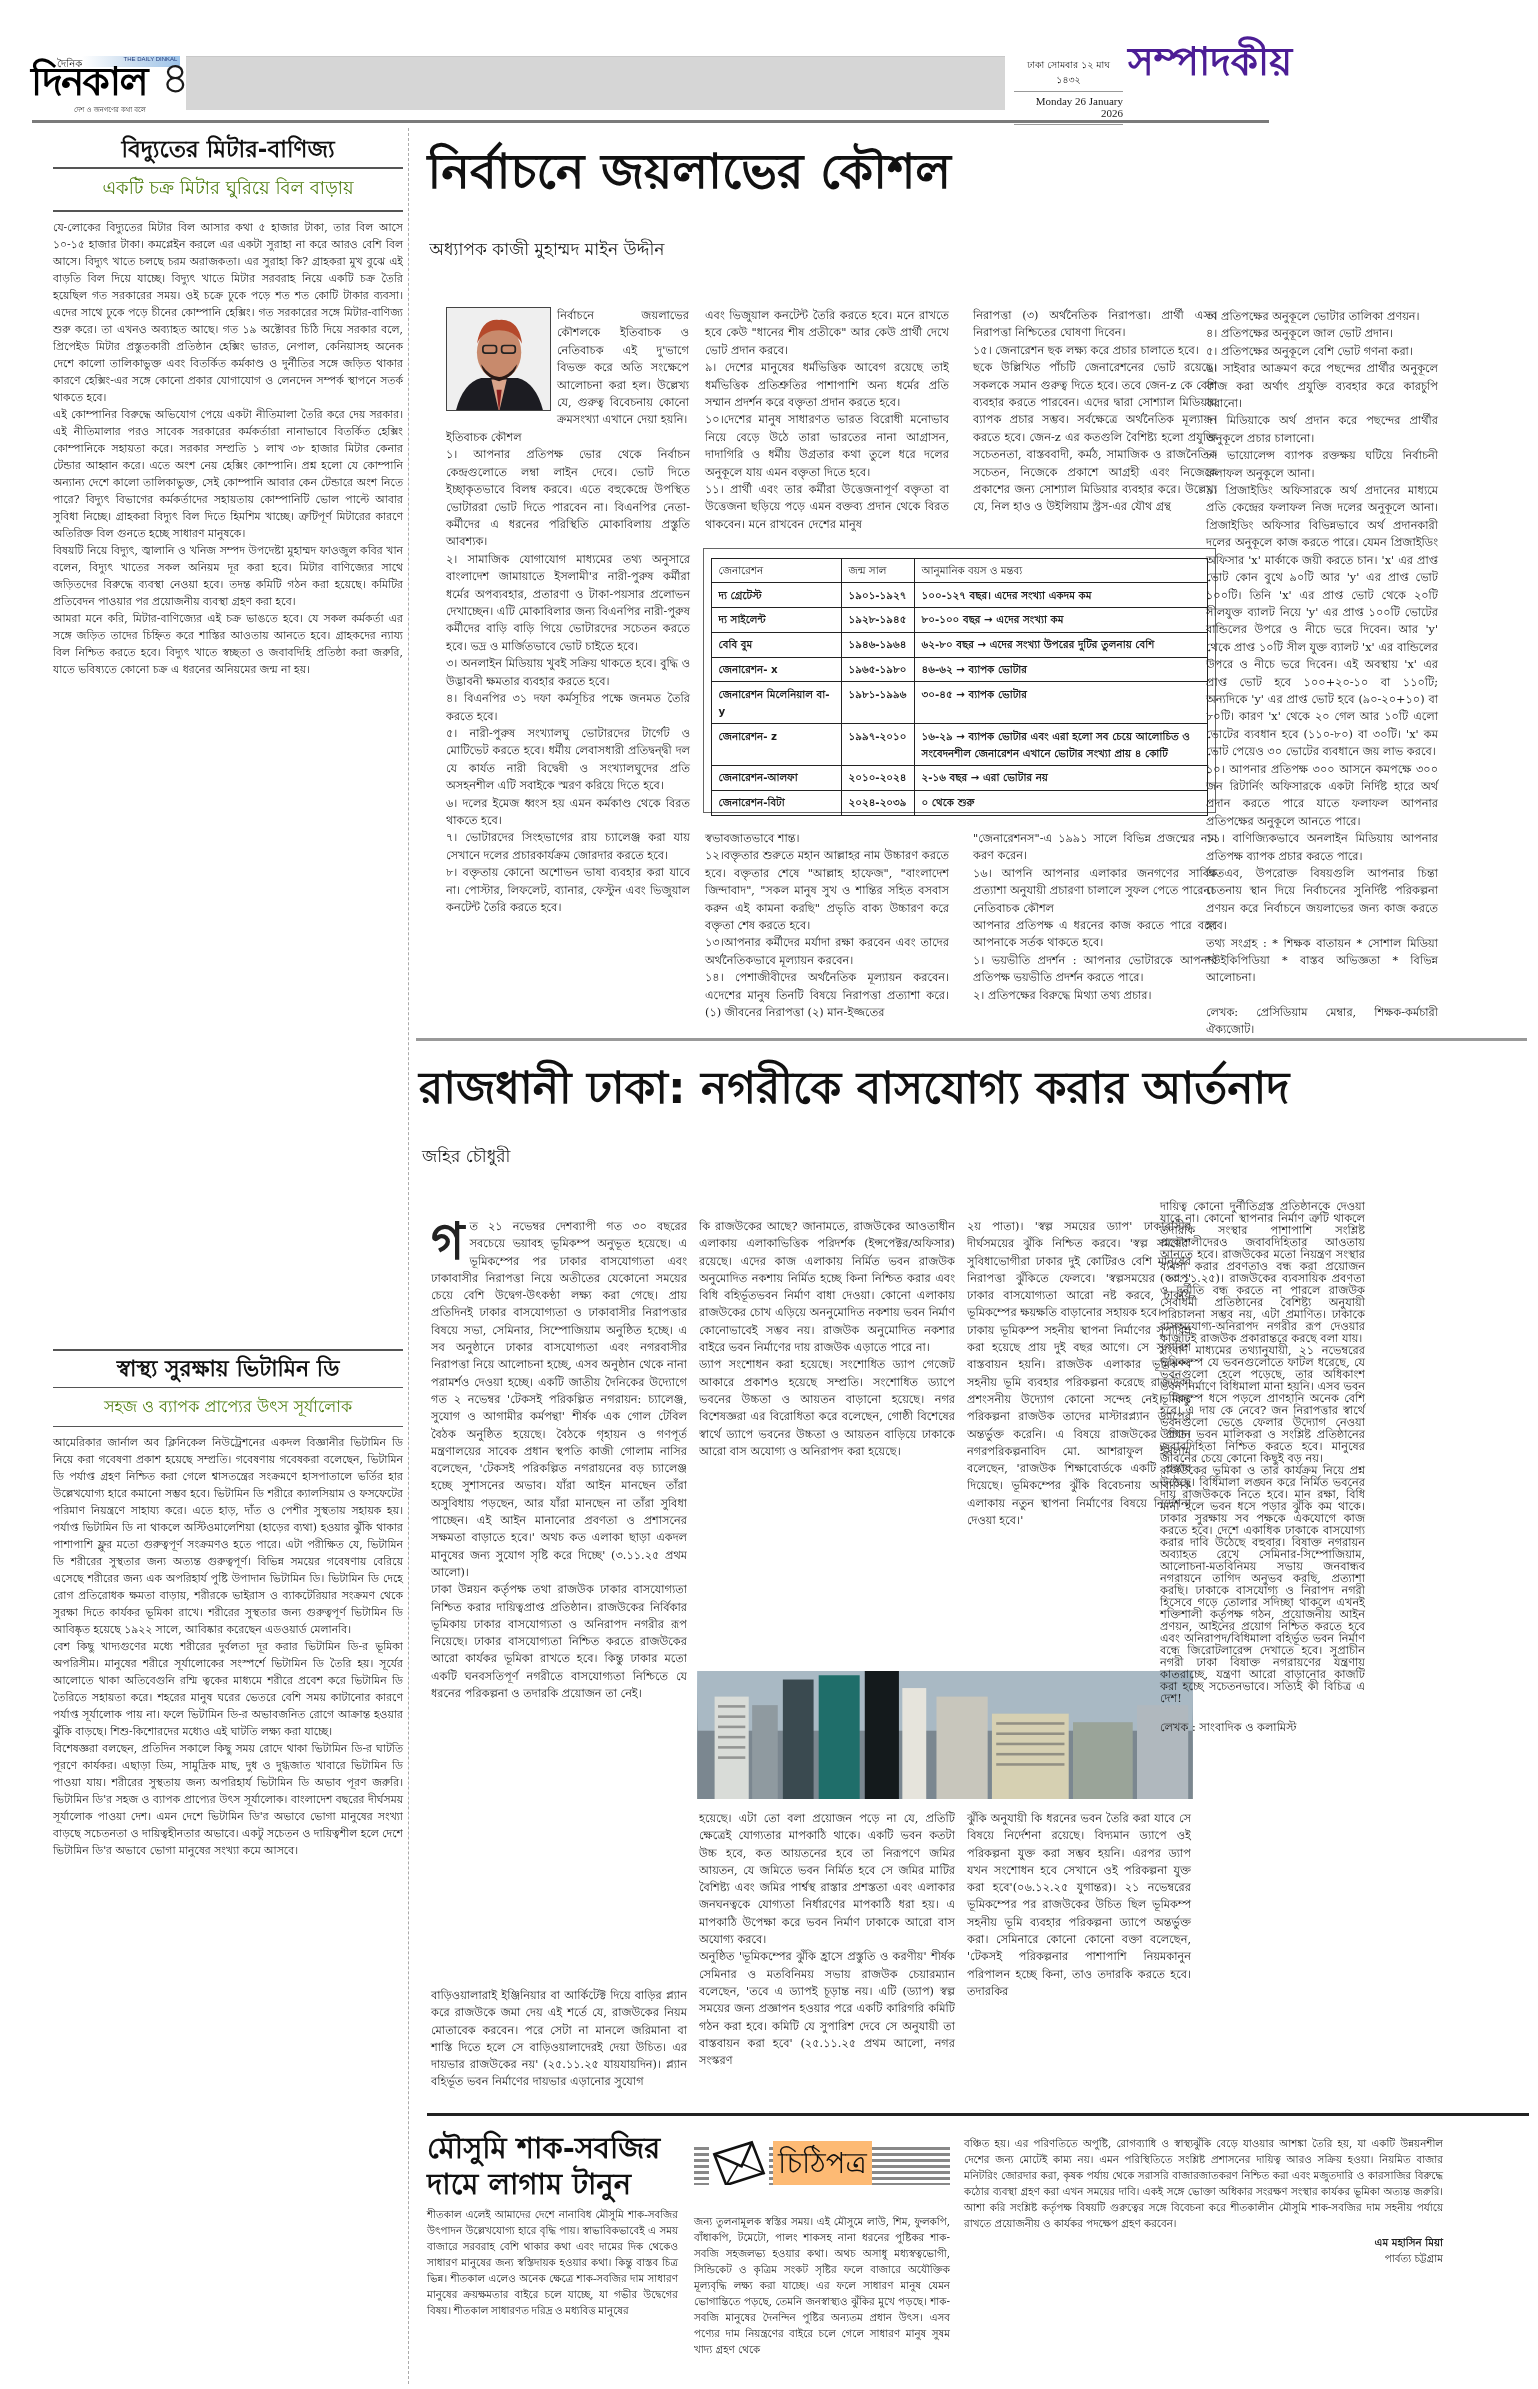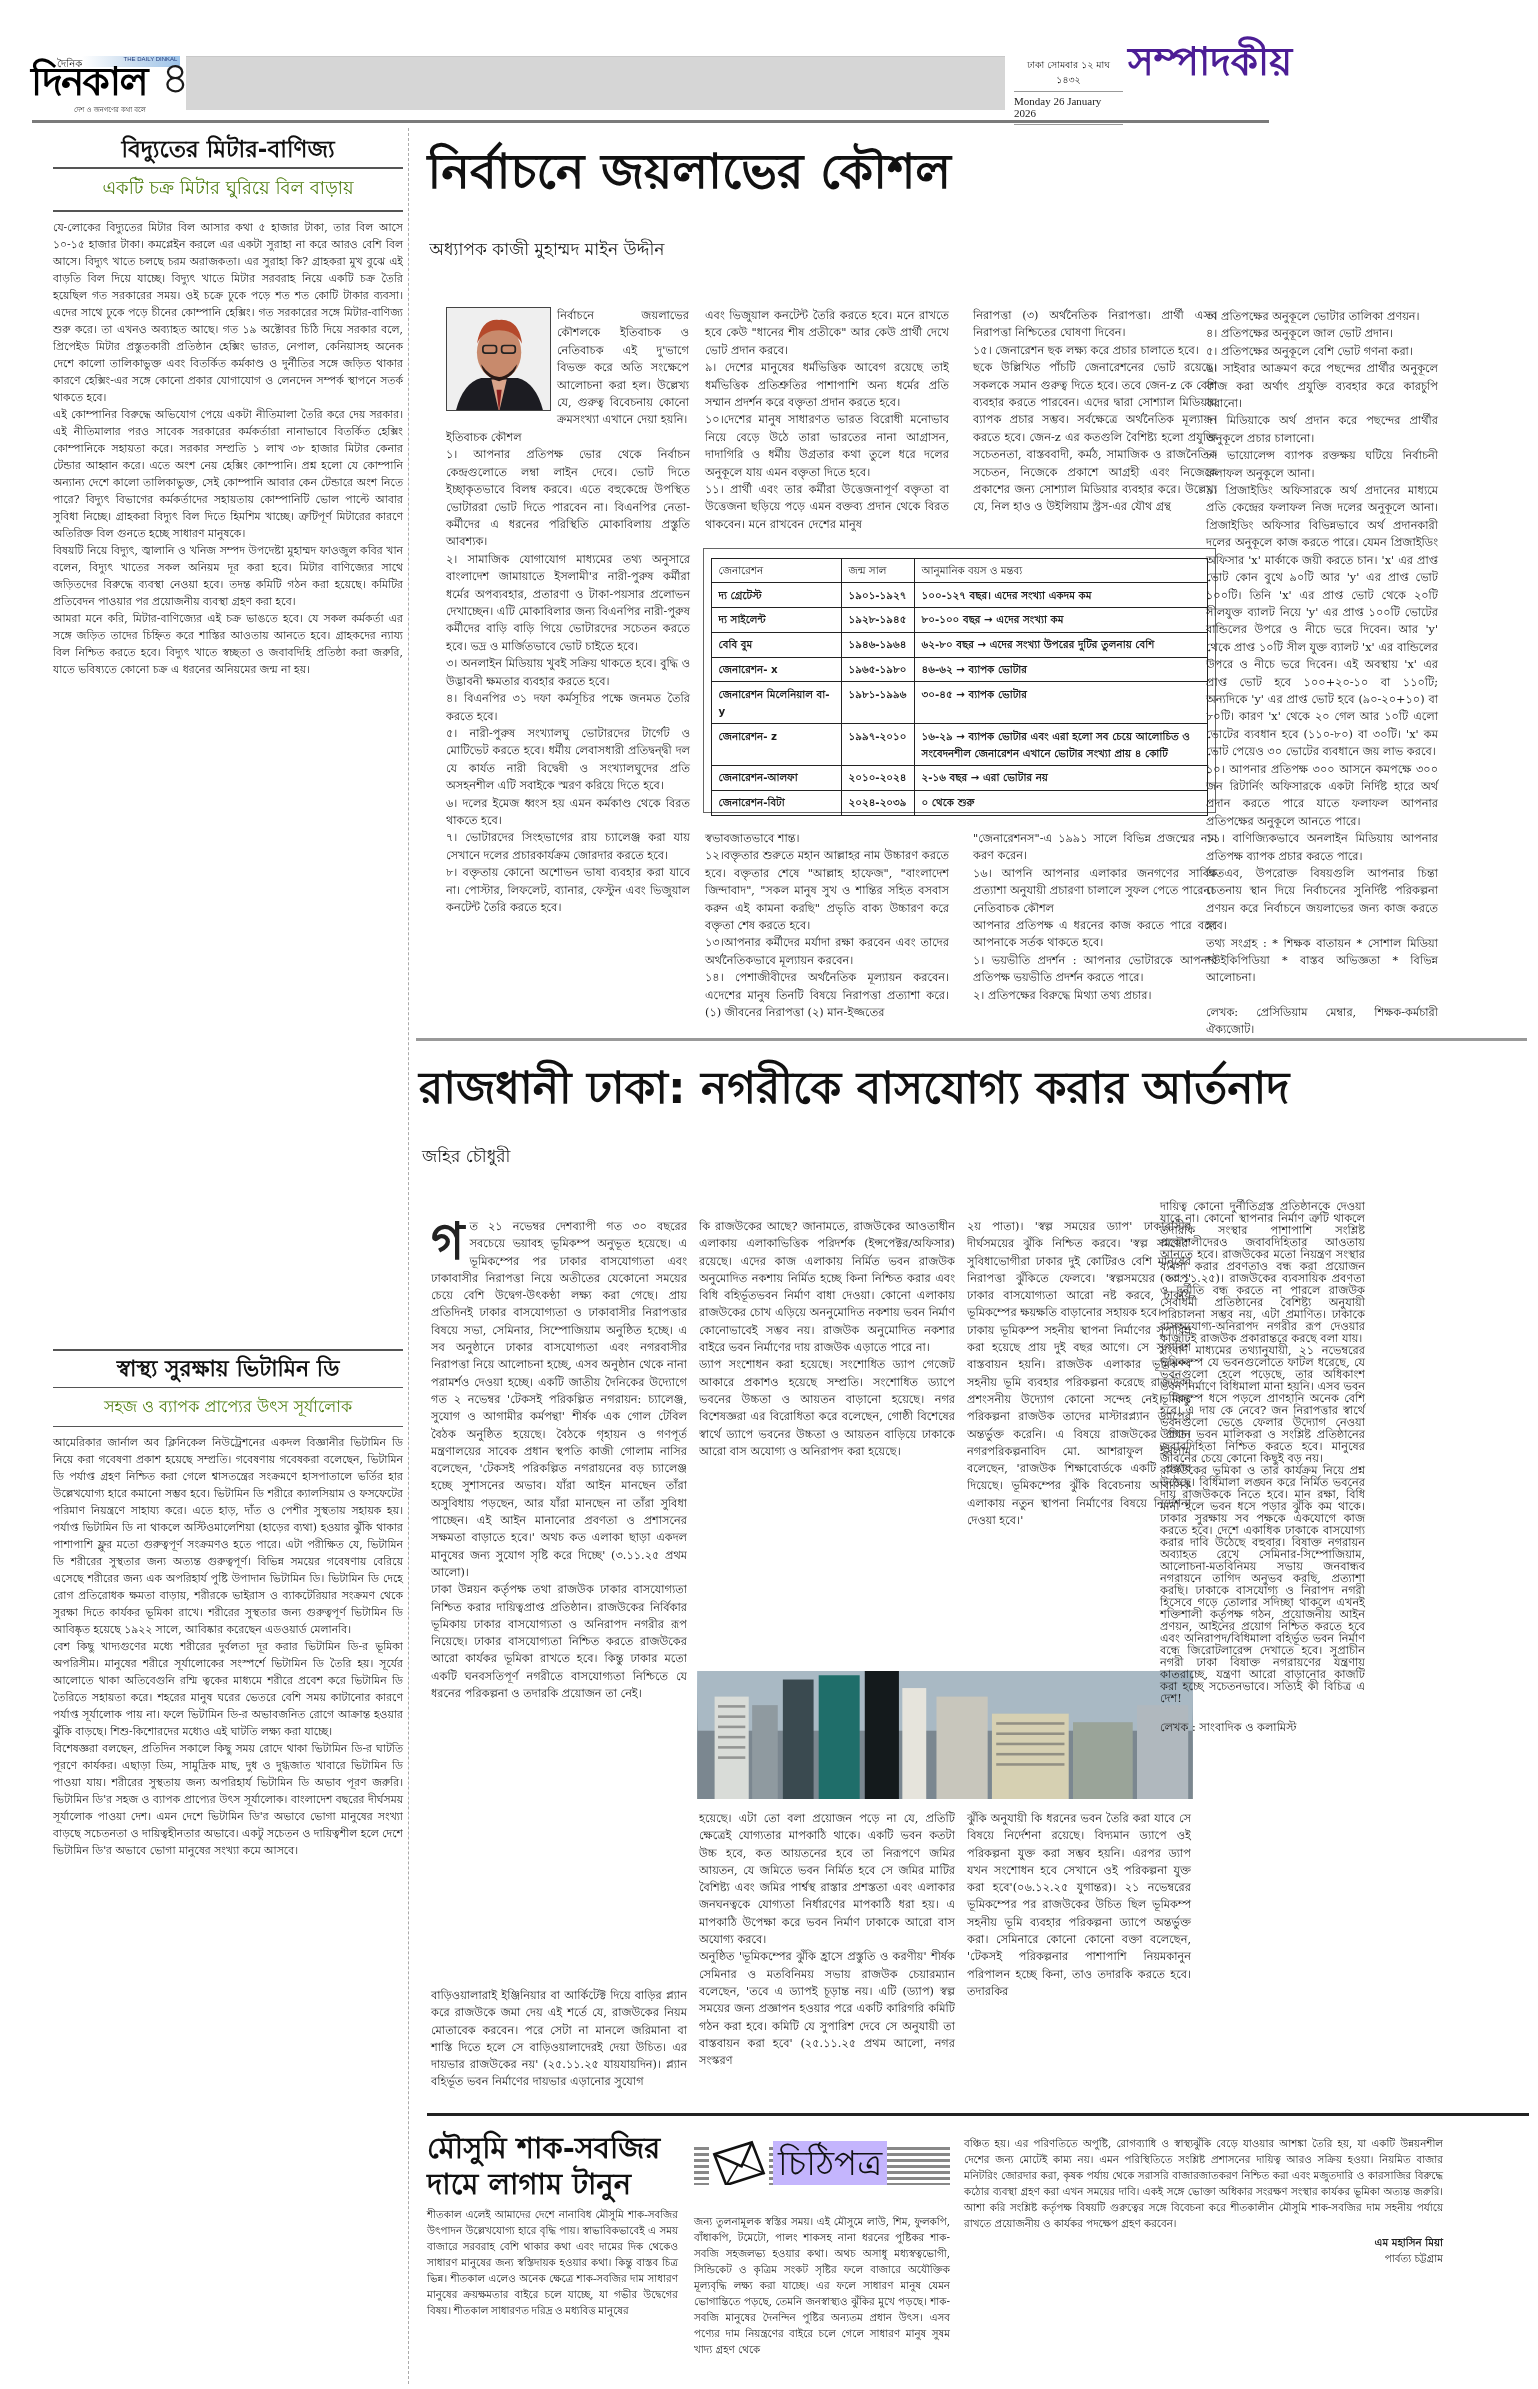--- a/index.html
+++ b/index.html
@@ -13,21 +13,21 @@
   .logo-wrap { left: 31px; top: 53px; width: 120px; height: 62px; }
   .logo-small { font-size: 10px; position: absolute; left: 26px; top: 3.4px; }
   .logo-english { position: absolute; left: 51px; top: 3.4px; width: 98px; height: 11px; font-family: "Liberation Sans", sans-serif; font-size: 6px; color: #203a7a; text-align: right; padding-right: 2.6px;
                   background: linear-gradient(90deg, rgba(255,255,255,0) 0%, #d6e4f2 40%, #9dc3e8 100%); }
   .logo-main { position: absolute; left: 0; top: 8.5px; font-family: "DejaVu Sans", sans-serif; font-weight: bold; font-size: 39px; letter-spacing: -1.7px; color: #000; line-height: 1; }
   .logo-tag { position: absolute; left: 43px; top: 51px; font-size: 6.8px; color: #333; white-space: nowrap; }
   .page-num { left: 161px; top: 56px; font-size: 44px; font-family: "DejaVu Sans", sans-serif; line-height: 1; }
   .grey-band { left: 186px; top: 56px; width: 819px; height: 54px; background: #d6d6d6; border-top: 1.7px solid #c8c8c8; }
   .date-box { left: 1014px; top: 56px; width: 109px; }
   .date-bn { font-size: 9.4px; text-align: center; padding: 1.7px 0 3.4px; border-bottom: 1.7px solid #999; }
-  .date-en { font-family: "Liberation Serif", serif; font-size: 11px; text-align: left; padding: 3.4px 0 4.3px; border-bottom: 1.7px solid #999; }
+  .date-en { font-family: "Liberation Serif", serif; font-size: 11px; text-align: right; padding: 3.4px 0 4.3px; border-bottom: 1.7px solid #999; }
   .section-title { left: 1128px; top: 44px; font-family: Liberation Mono, monospace; font-size: 39px; font-weight: bold; color: #4c1d95; line-height: 1.1; }
   .masthead-rule { left: 32px; top: 120px; width: 1237px; height: 2.6px; background: #7a7a7a; }
 
   
   .col { position: absolute; font-size: 11.3px; line-height: 17.3px; text-align: justify; color: #222; }
   .col p { margin: 0; }
   .hrule { position: absolute; height: 1.7px; background: #555; }
   .hrule.light { background: #999; height: 2.6px; }
   .hrule.dark { background: #222; height: 2.6px; }
   .vdash { position: absolute; width: 0; border-left: 0.9px dashed #aaa; }
@@ -46,21 +46,21 @@
 
   
   .city-photo { position: absolute; overflow: hidden; background: linear-gradient(180deg, #b9c9d6 0%, #9fb1bd 30%, #6b7a82 60%, #8c8a80 100%); }
 
   .drop-cap { float: left; font-family: "DejaVu Sans", sans-serif; font-size: 51px; line-height: 44px; font-weight: bold; margin: 1.7px 5.1px 0 0; }
 
   .letters-logo { position: absolute; }
   .letters-logo .stripes { position: absolute; left: 0; right: 0; top: 15.4px; height: 38px;
      background: repeating-linear-gradient(180deg, #888 0px, #888 2.6px, #fff 2.6px, #fff 6px); }
   .letters-logo .env { position: absolute; left: 15.4px; top: 6.8px; width: 60px; height: 46px; background: #fff; }
-  .letters-logo .label { position: absolute; left: 79px; top: 8.5px; background: #c4b5fd; padding: 0 5.1px; font-family: "DejaVu Sans", sans-serif; font-size: 34px; line-height: 44px; color: #111; }
+  .letters-logo .label { position: absolute; left: 79px; top: 8.5px; background: #fdba74; padding: 0 5.1px; font-family: "DejaVu Sans", sans-serif; font-size: 29px; line-height: 44px; color: #111; }
 
   .sign { text-align: right; }
 </style>
 </head>
 <body>
 
 <div class="abs masthead">
   <div class="abs logo-wrap">
     <span class="logo-small">দৈনিক</span>
     <span class="logo-english">THE DAILY DINKAL</span>

